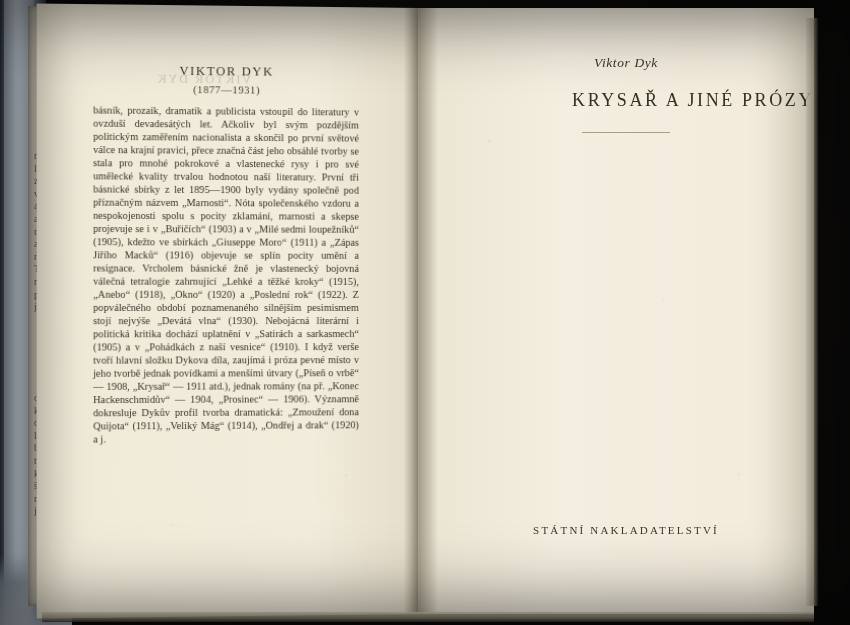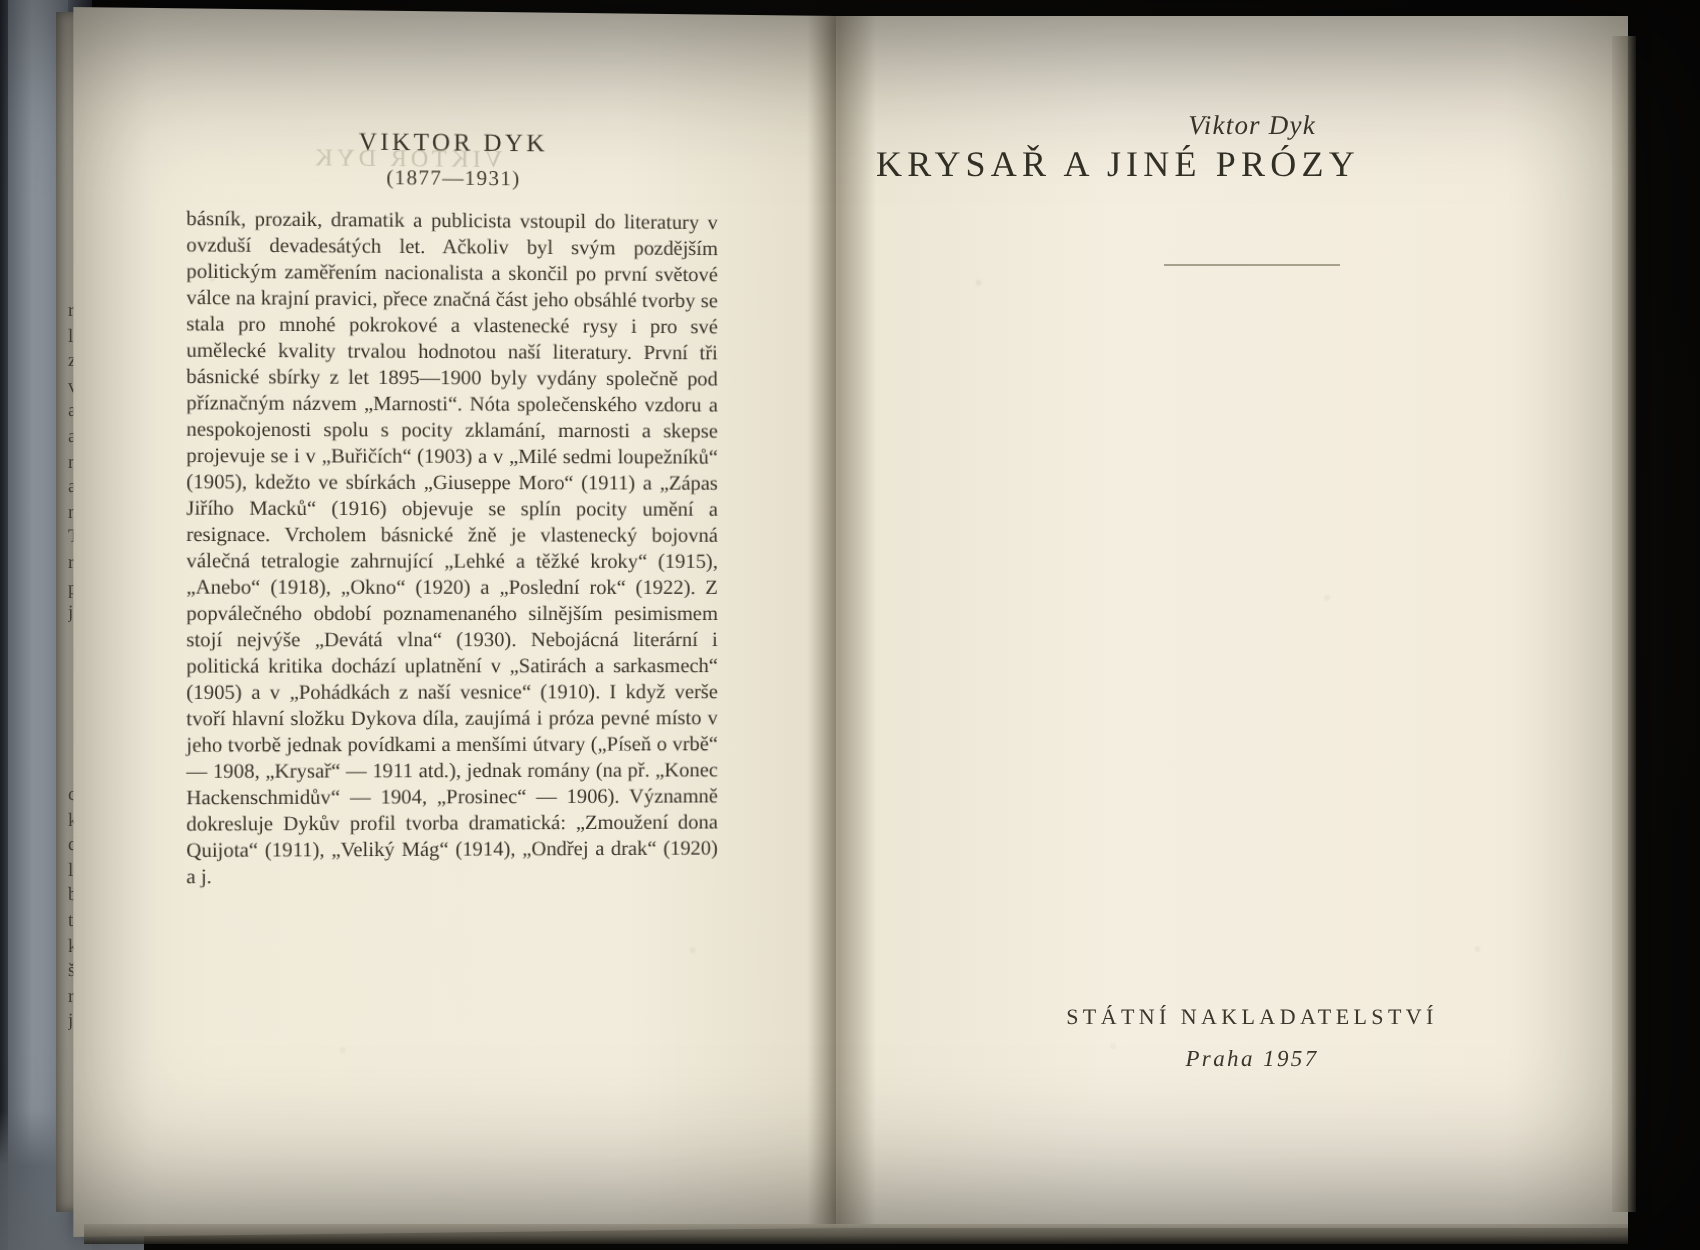--- a/index.html
+++ b/index.html
@@ -192,24 +192,24 @@
     left: 0;
     width: 376px;
     text-align: center;
     font-size: 13.5px;
     font-style: italic;
     color: #3a362b;
     letter-spacing: .6px;
   }
   .title-main {
     position: absolute;
-    top: 64px;
-    left: 0;
-    width: 376px;
-    text-align: left;
+    top: 82px;
+    left: 0;
+    width: 376px;
+    text-align: right;
     font-size: 18px;
     letter-spacing: 2.6px;
     color: #333026;
   }
   .title-rule {
     position: absolute;
     top: 124px;
     left: 144px;
     width: 88px;
     height: 1px;
@@ -330,21 +330,20 @@
     <div class="page-right">
       <div class="speckle"></div>
     </div>
 
     <div class="right-content">
       <div class="title-author">Viktor Dyk</div>
       <div class="title-main">KRYSAŘ A JINÉ PRÓZY</div>
       <div class="title-rule"></div>
       <div class="imprint">
         <div class="imprint-l1">STÁTNÍ NAKLADATELSTVÍ</div>
-        <div class="imprint-l3">Praha 1957</div>
       </div>
     </div>
 
     <div class="gutter-shadow"></div>
   </div>
 
   <div class="right-page-stack"></div>
   <div class="edge-bottom"></div>
   <div class="vignette"></div>
 </div>

